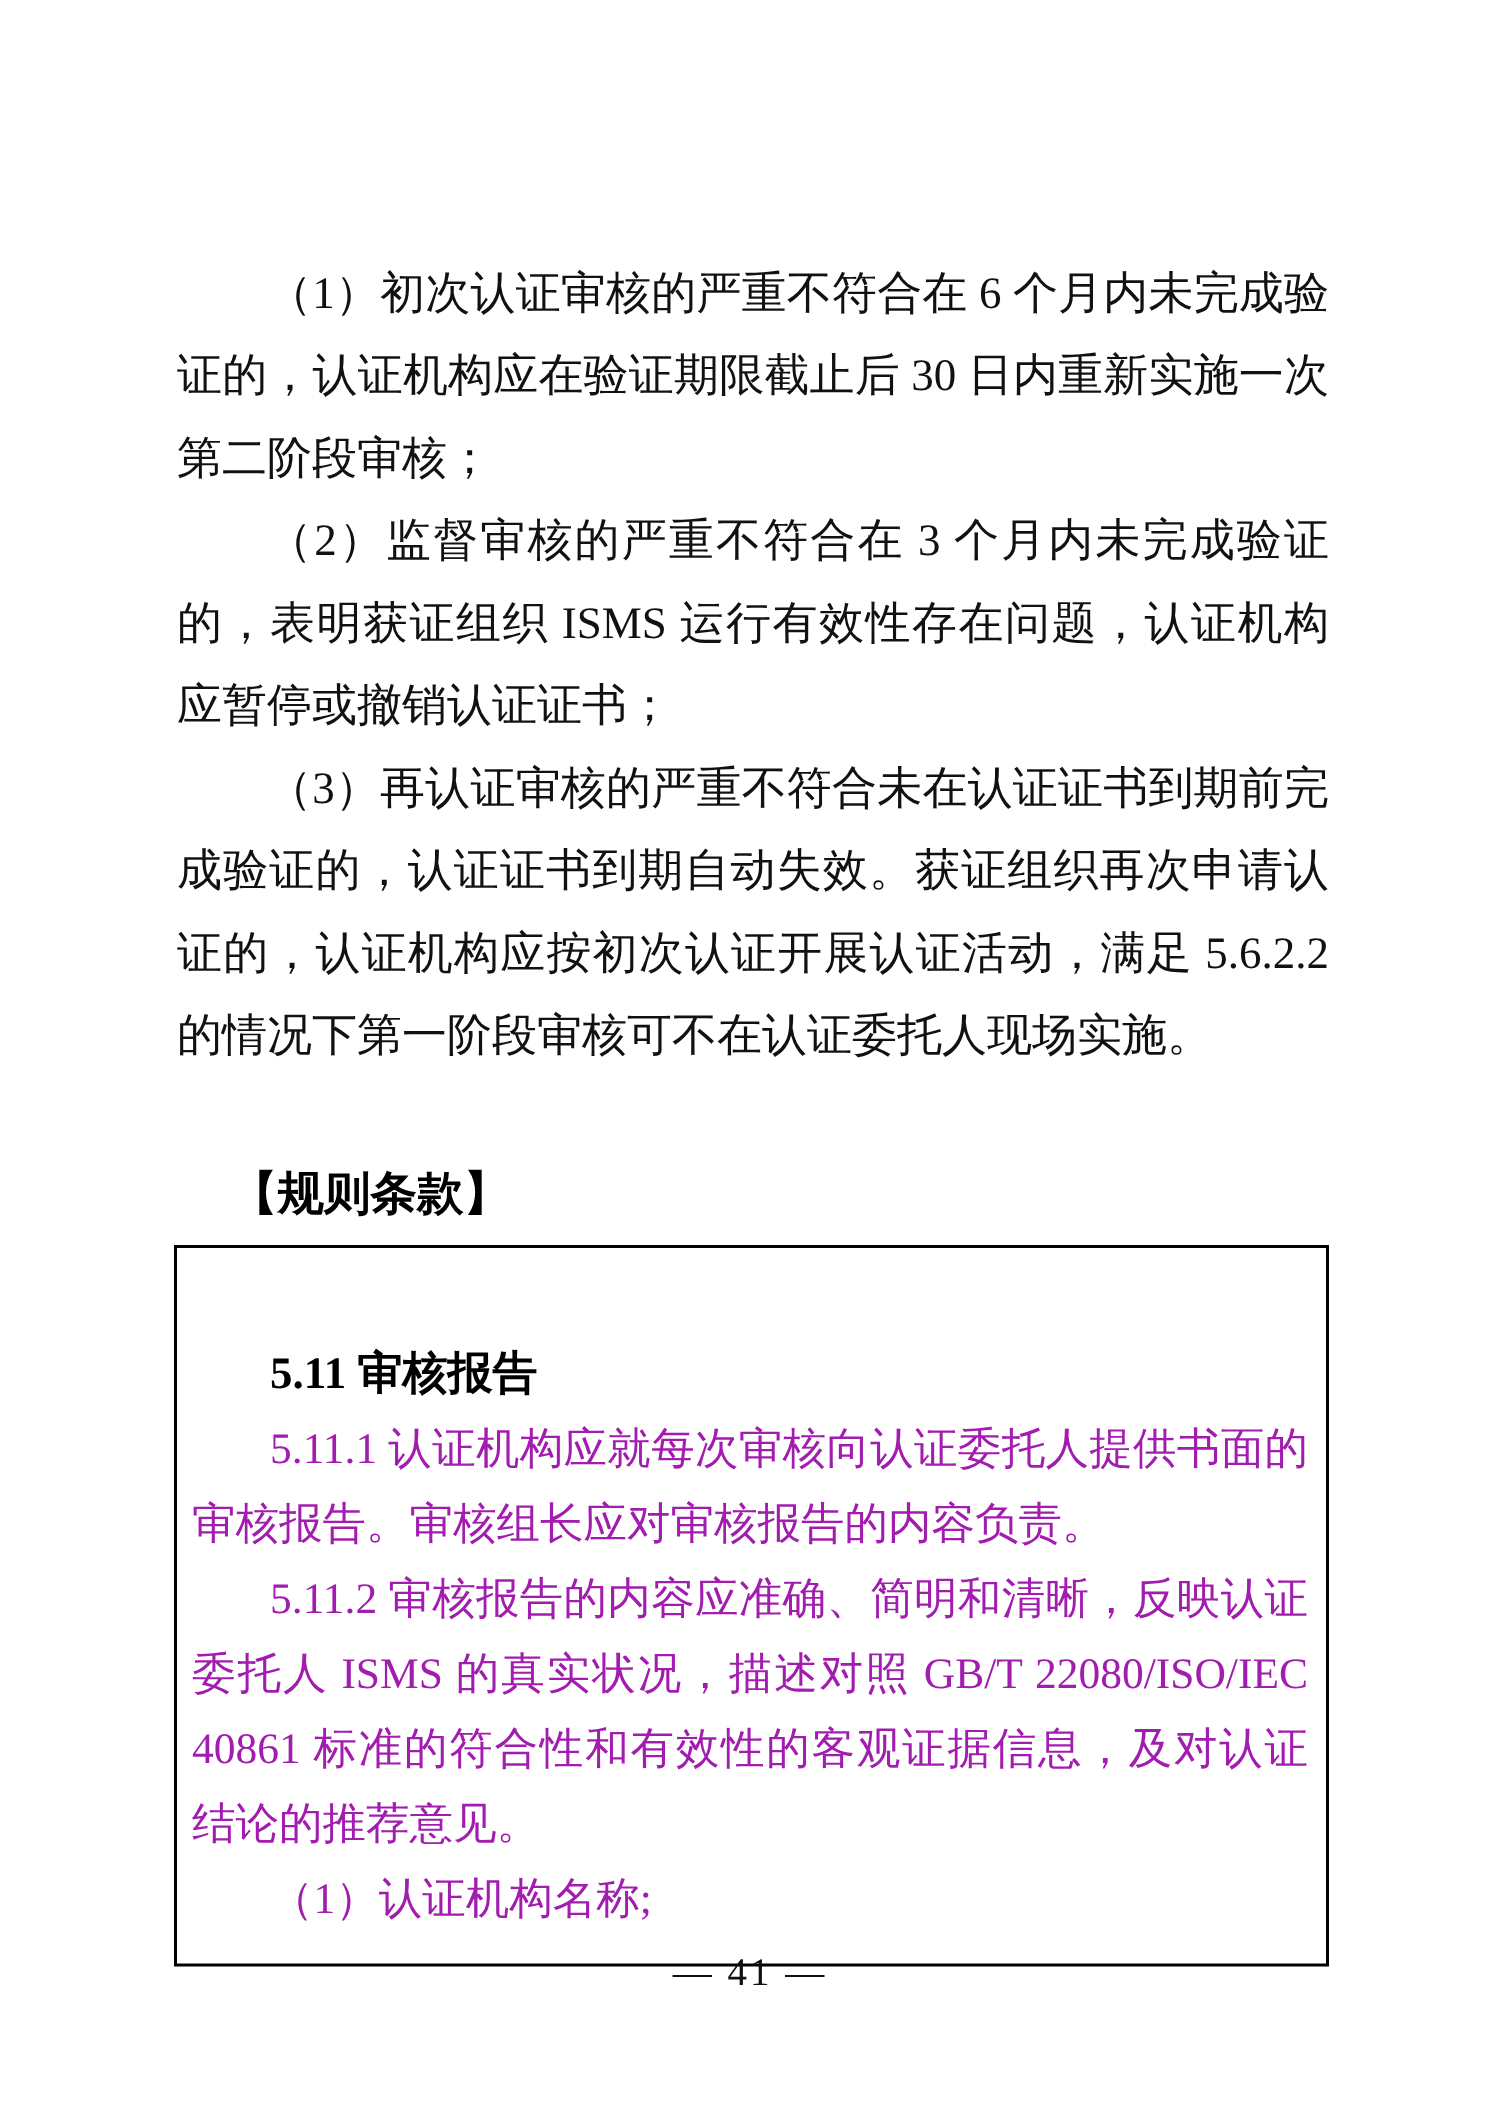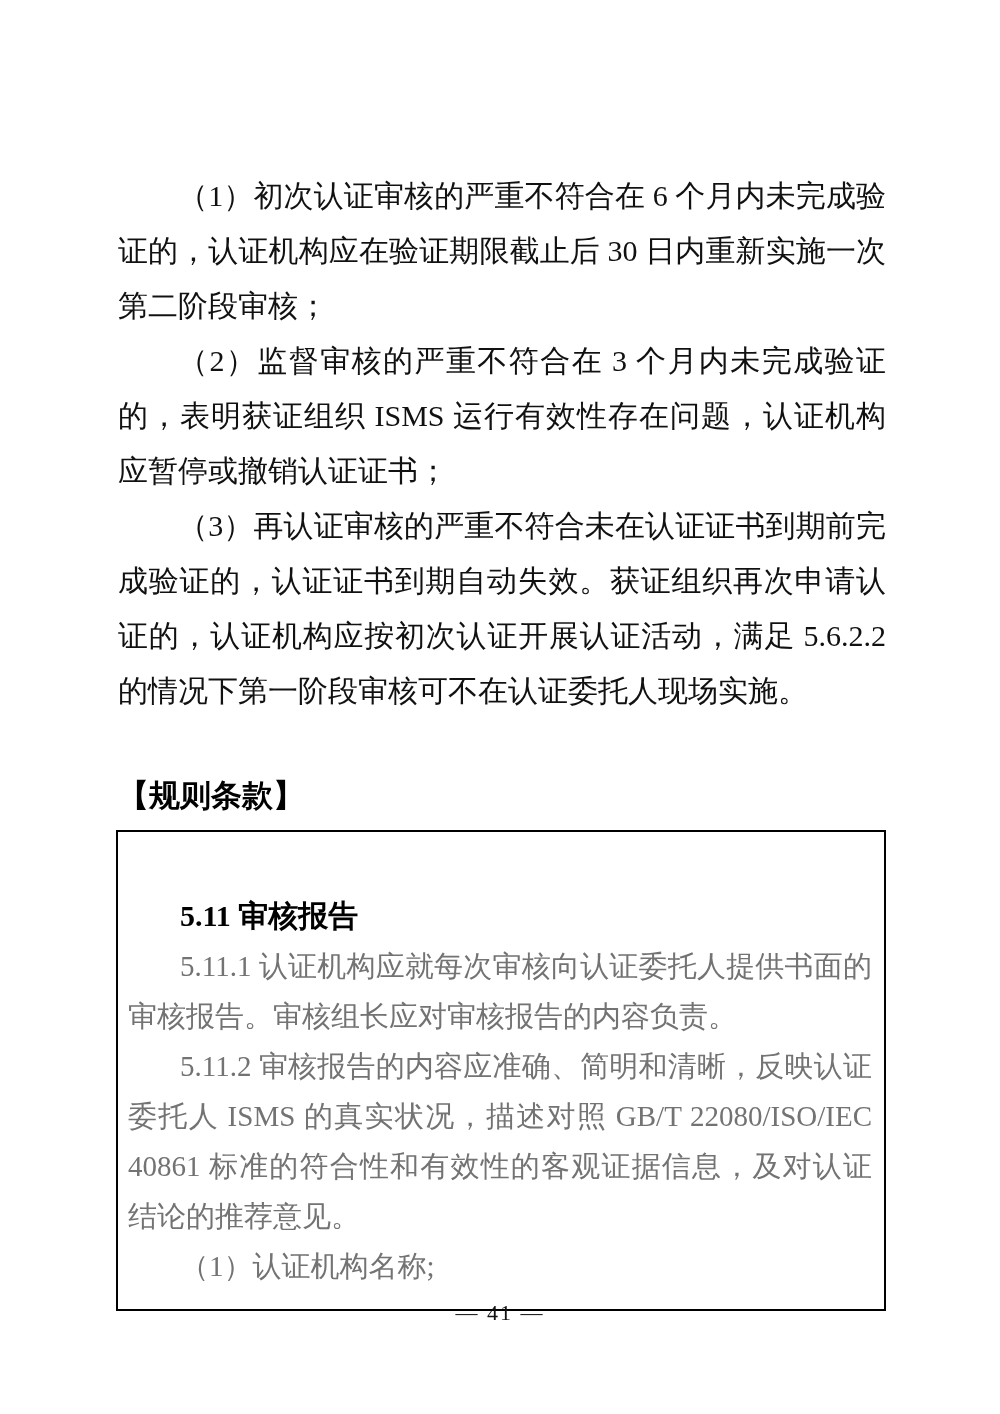--- a/index.html
+++ b/index.html
@@ -24,20 +24,21 @@
     text-indent: 60px;
     color: #111111;
   }
   .section-heading {
     margin-top: 58px;
     font-family: "Liberation Sans", "DejaVu Sans", sans-serif;
     font-weight: 700;
     font-size: 31px;
     line-height: 40px;
     color: #000000;
+    margin-left: 36px;
   }
   .rule-box {
     margin-top: 14px;
     border: 2px solid #000000;
     padding: 14px 12px 18px 10px;
     width: 770px;
     margin-left: -2px;
   }
   .rule-box .rule-title {
     font-size: 30px;
@@ -45,29 +46,29 @@
     line-height: 50px;
     text-indent: 52px;
     color: #000000;
     margin-top: 45px;
   }
   .rule-box p.rule-para {
     font-size: 29px;
     line-height: 50px;
     text-align: justify;
     text-indent: 52px;
-    color: #737373;
+    color: #a21caf;
   }
   .footer {
     position: absolute;
     left: 0;
     top: 1300px;
     width: 1000px;
     text-align: center;
-    font-size: 22px;
+    font-size: 26px;
     color: #111111;
     letter-spacing: 2px;
   }
 </style>
 </head>
 <body>
 
 <div class="page">
 
   <div class="body-text">

